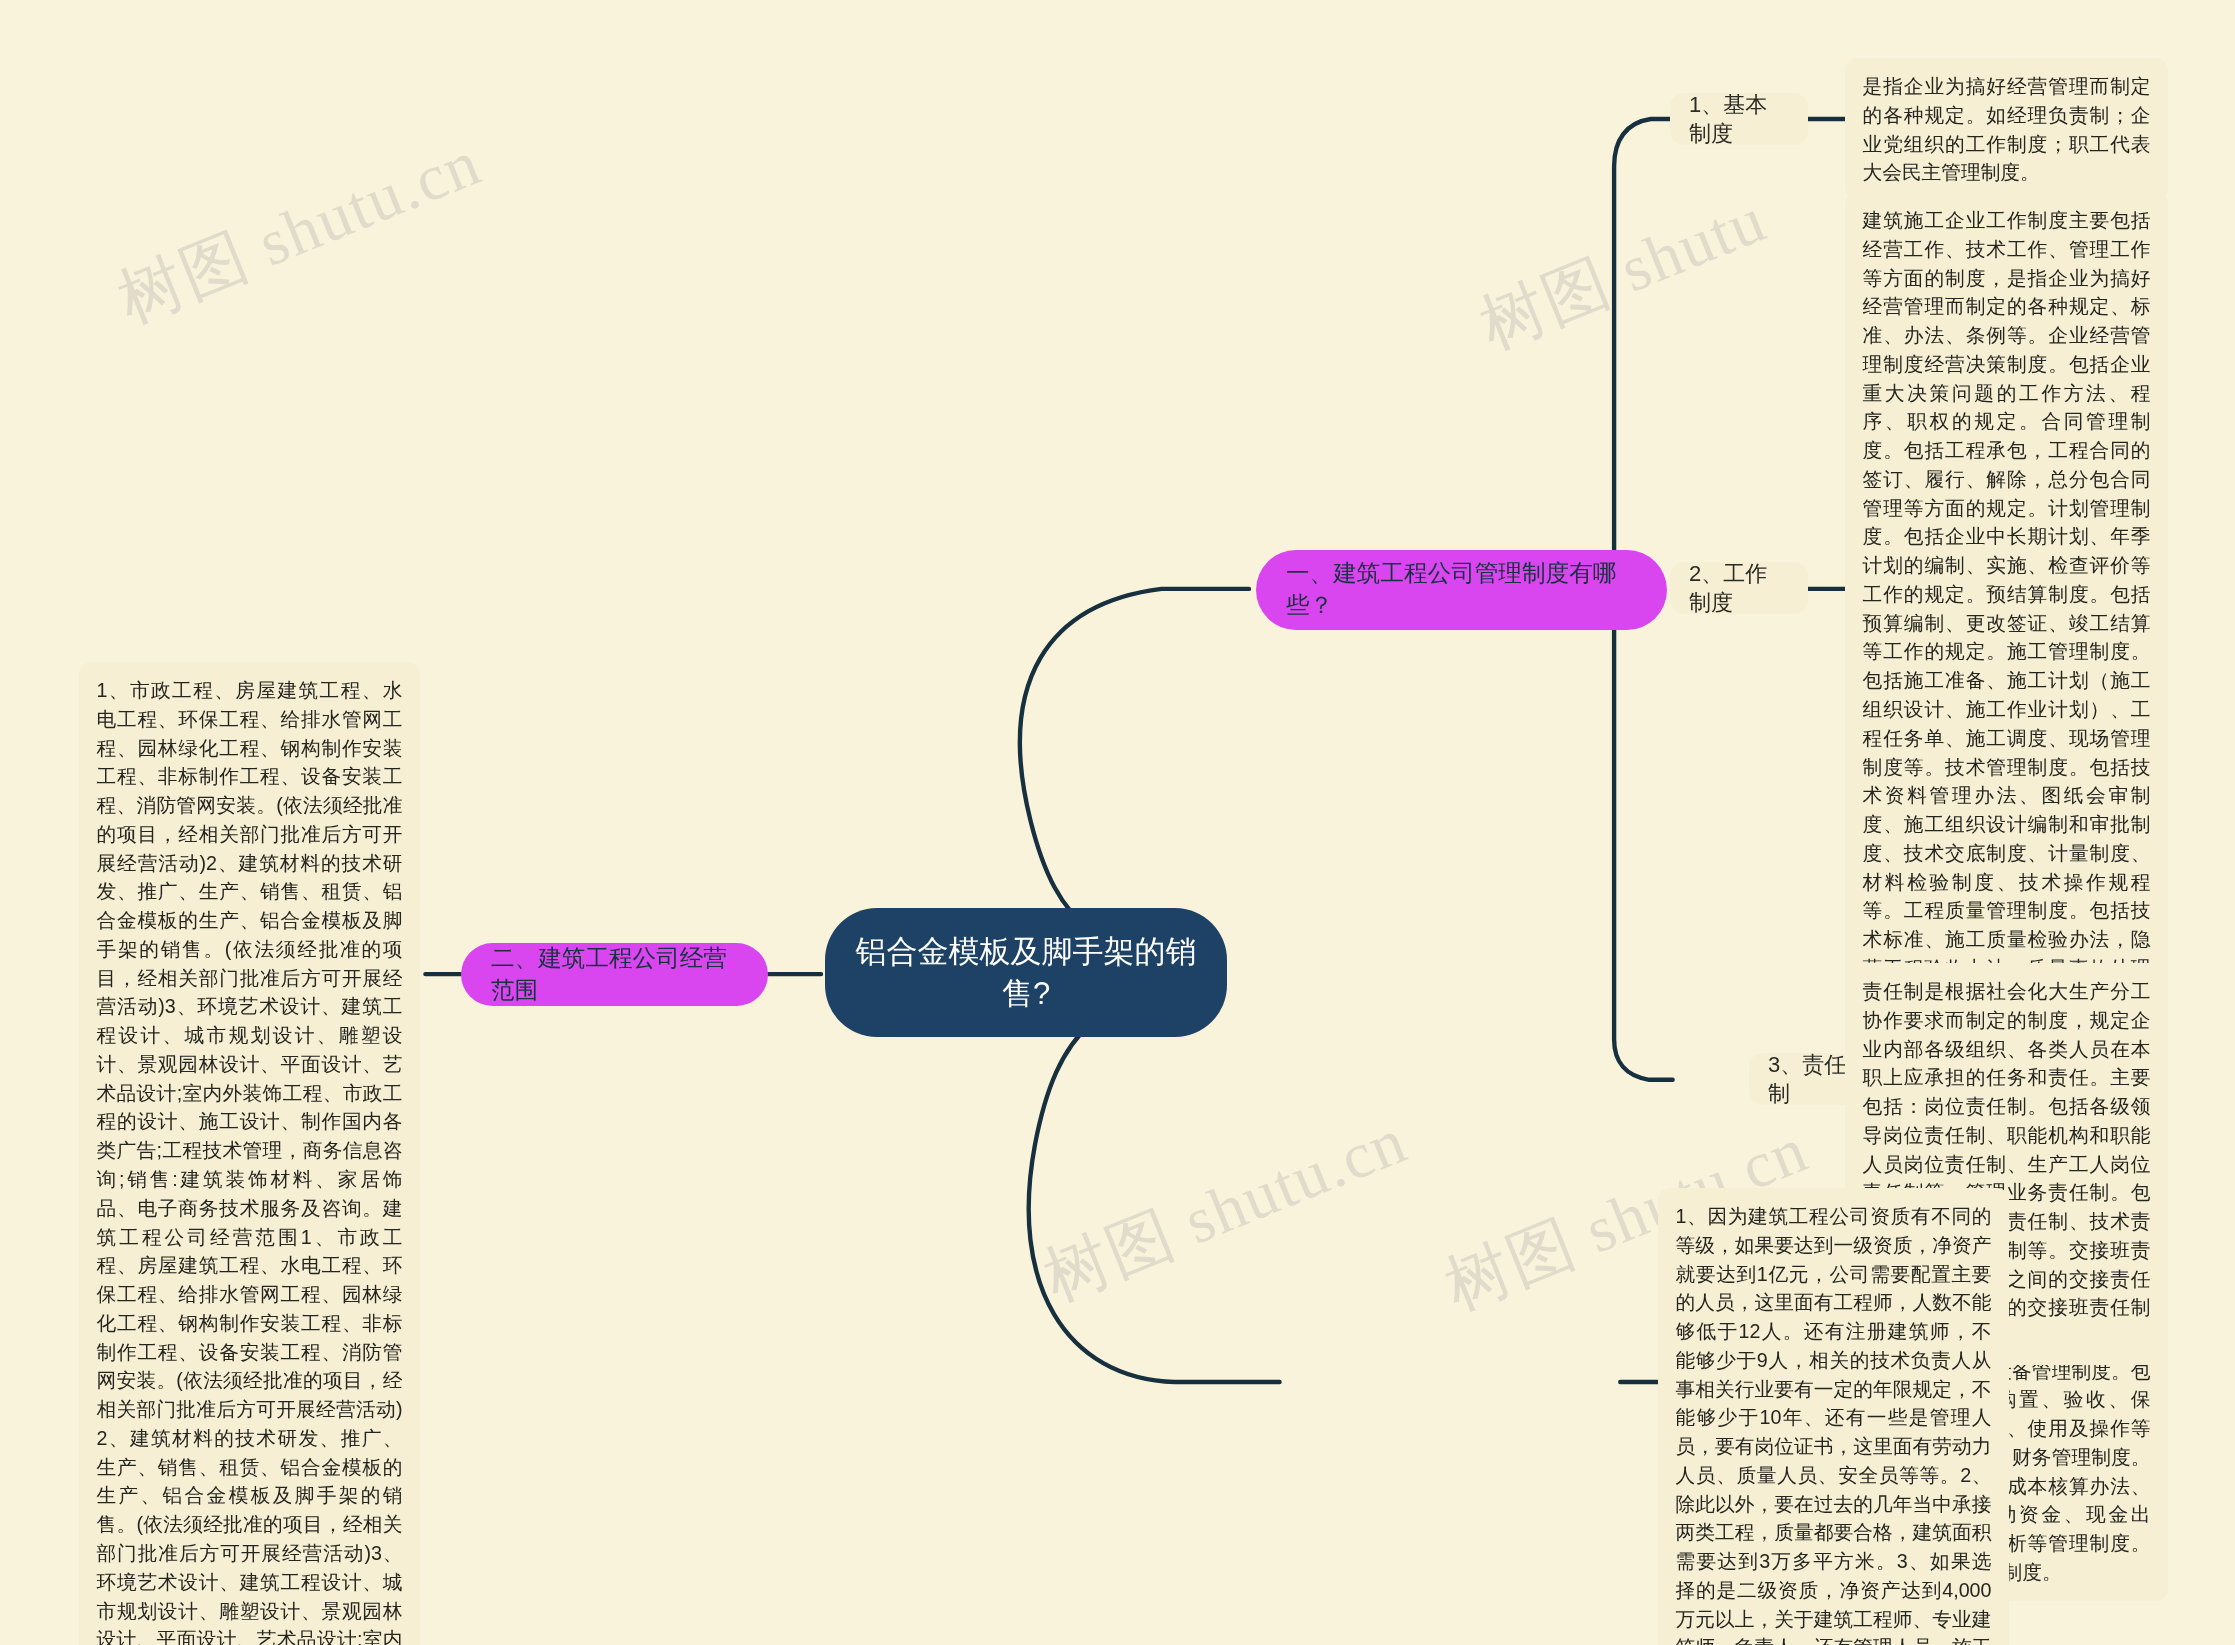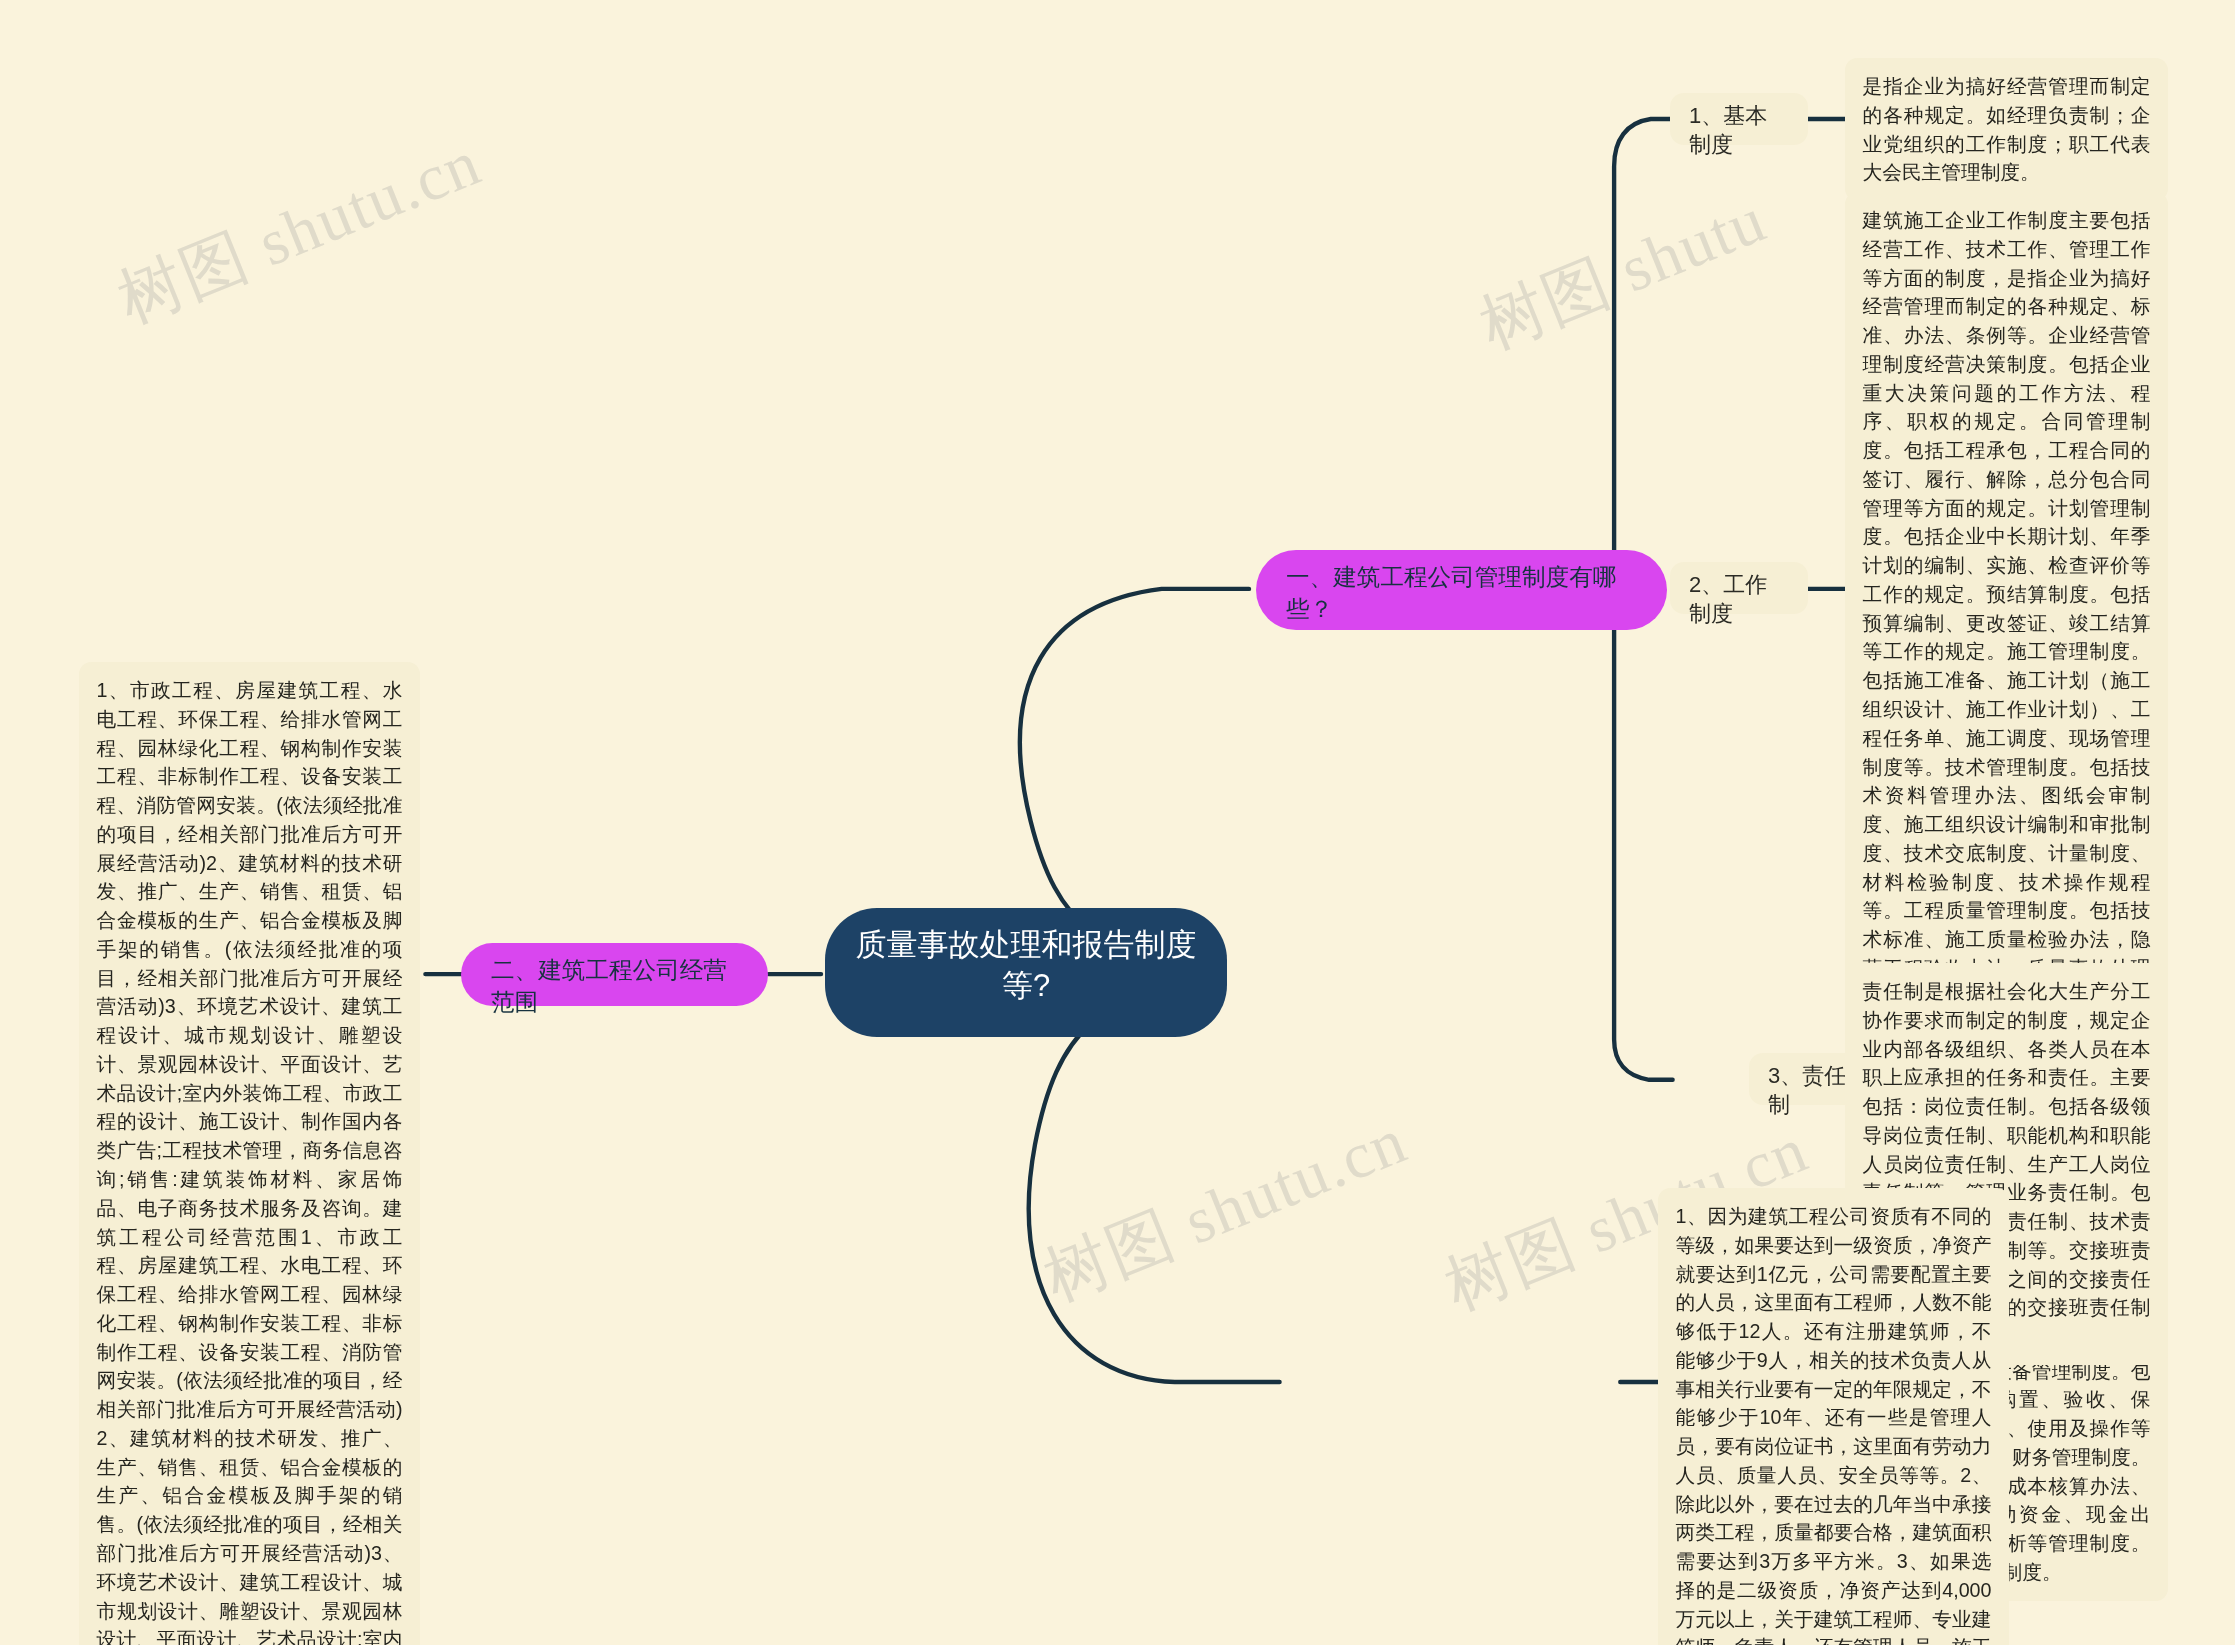--- a/index.html
+++ b/index.html
@@ -30,20 +30,21 @@
     transform: rotate(-22deg);
     transform-origin: left top;
     user-select: none;
     letter-spacing: 1.7px;
   }
 
   
   .node {
     position: absolute;
     display: flex;
+    align-items: center;
     border-radius: 873px;
     line-height: 1.34;
   }
   .node-root {
     background: #1d4266;
     color: #ffffff;
     font-size: 31px;
     text-align: center;
     justify-content: center;
     padding: 15.7px 30px;
@@ -111,21 +112,21 @@
 
       <path d="M 2050 1236 L 2110 1236"></path>
 
       <path d="M 533 1115 L 487 1115"></path>
 
       <path d="M 1855 1582 L 1905 1582"></path>
     </g>
   </svg>
 
   <div class="node node-root" style="left:825px; top:908px; width:402px; height:129px;">
-    <span>质量事故处理和报告制度等?</span>
+    <span>铝合金模板及脚手架的销售?</span>
   </div>
 
   <div class="node node-branch" style="left:1256px; top:550px; width:411px; height:80px;">
     <span>一、建筑工程公司管理制度有哪些？</span>
   </div>
 
   <div class="node node-branch" style="left:461px; top:943px; width:307px; height:63px;">
     <span>二、建筑工程公司经营范围</span>
   </div>
 

